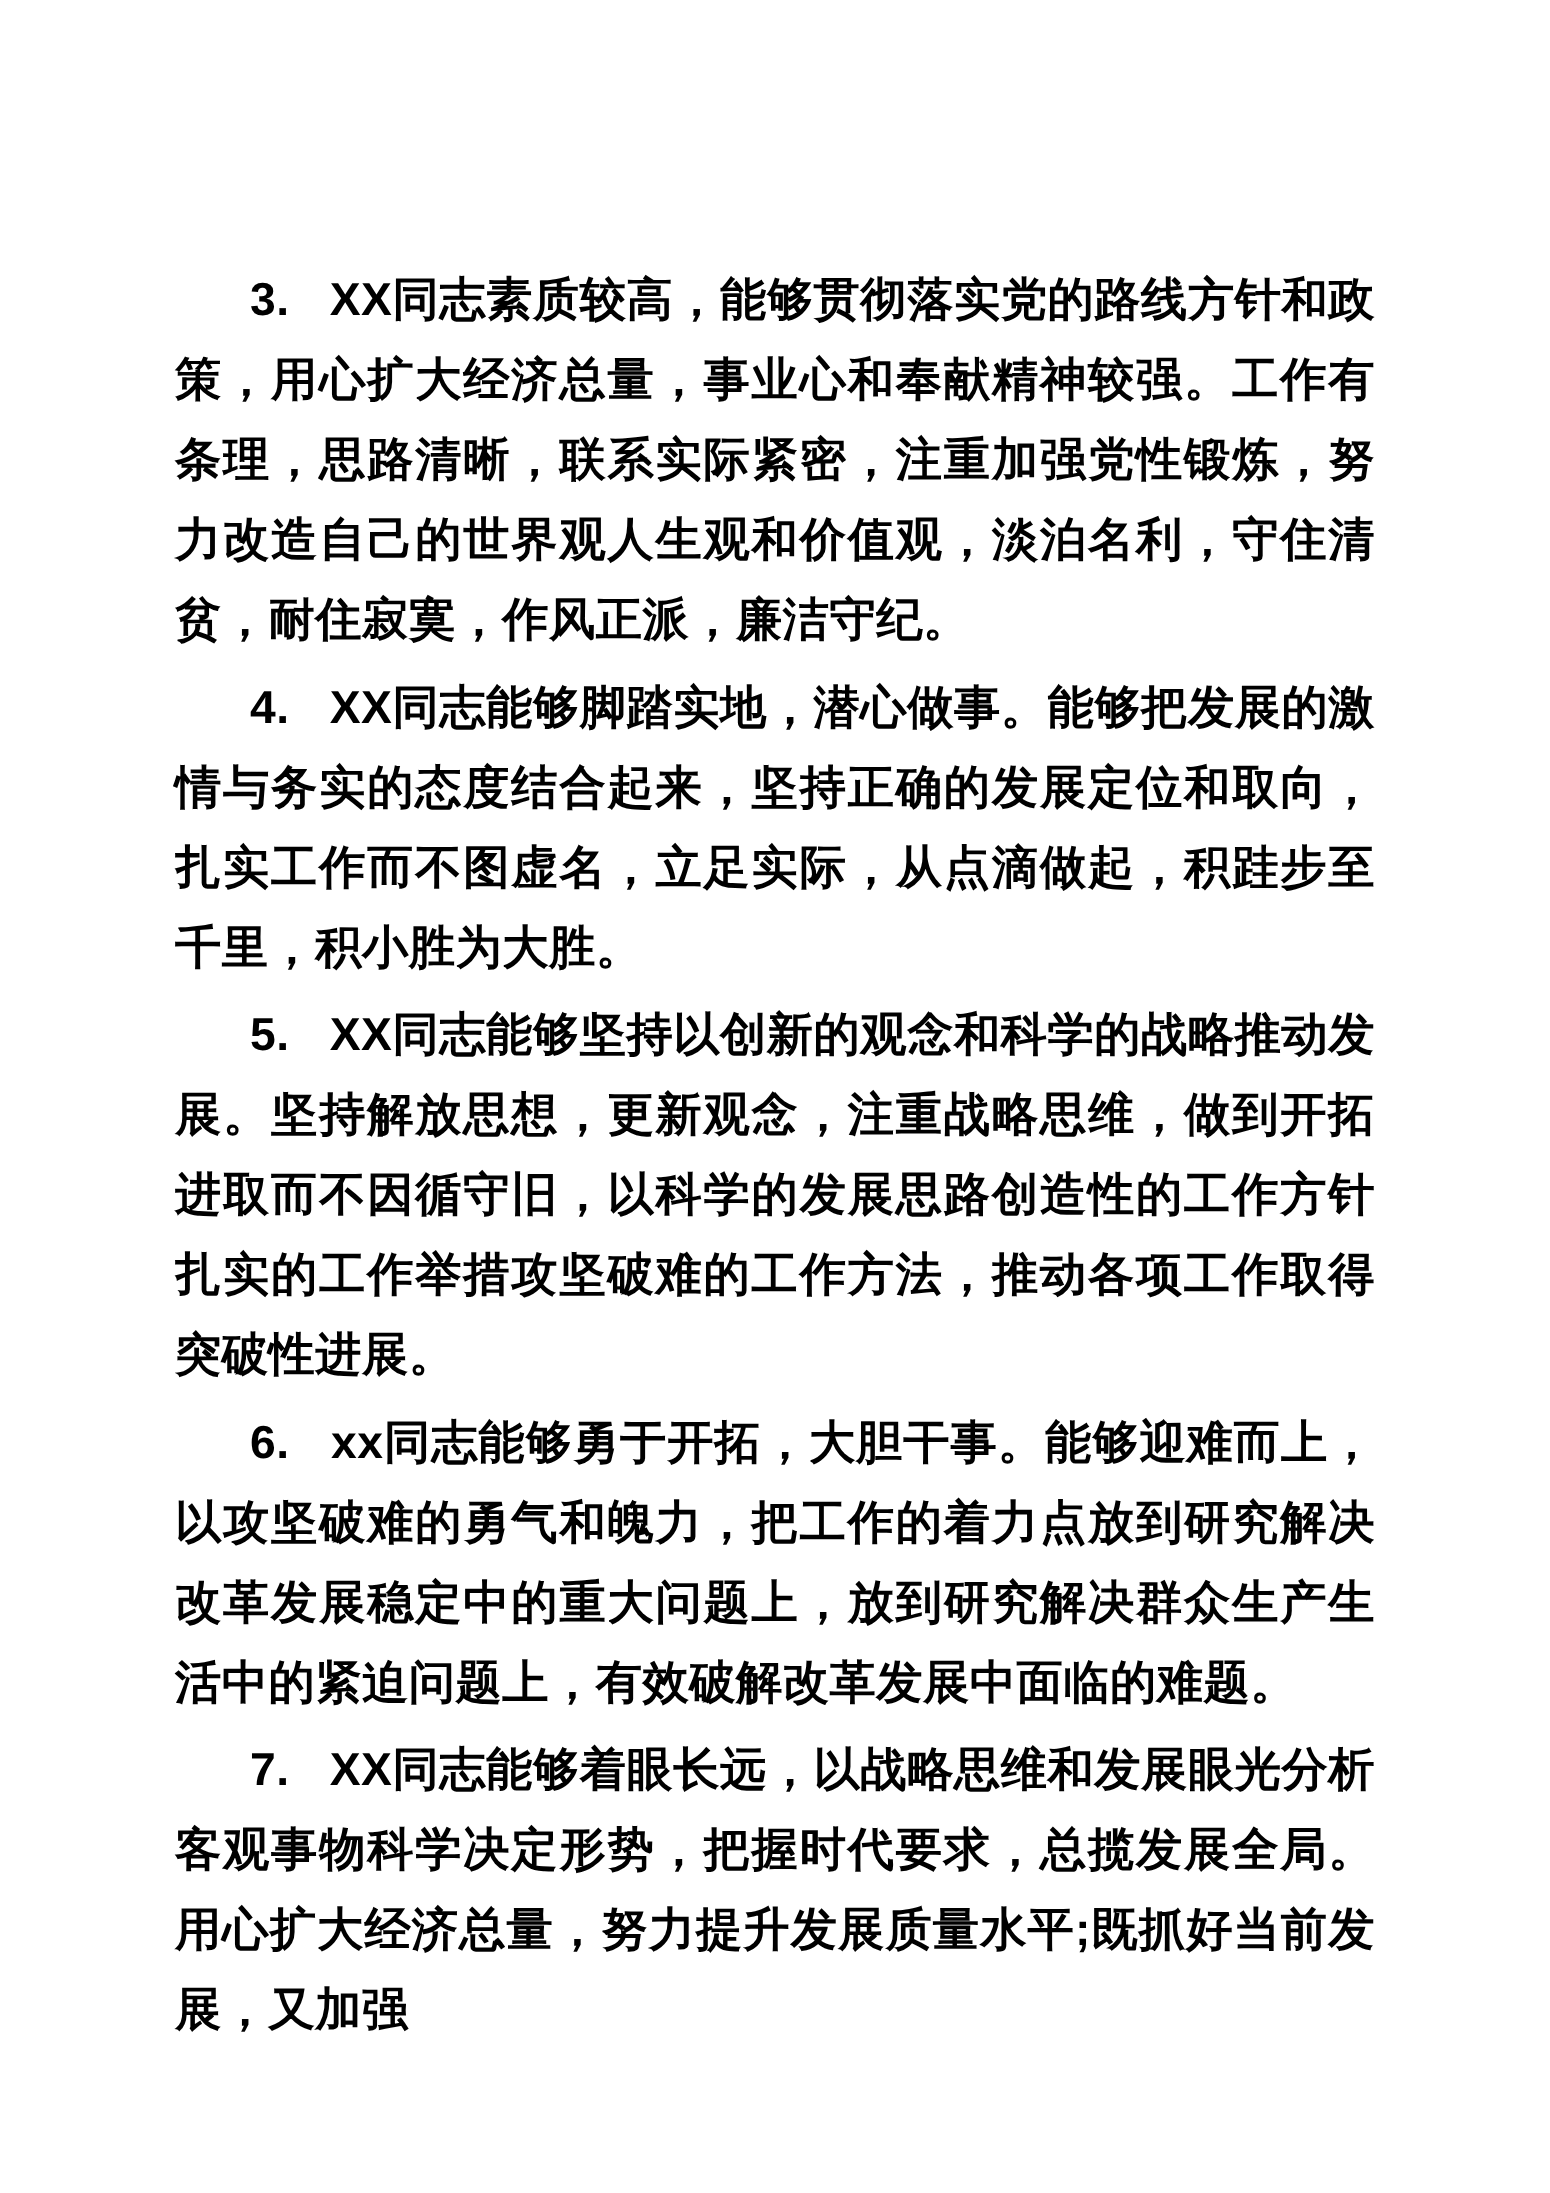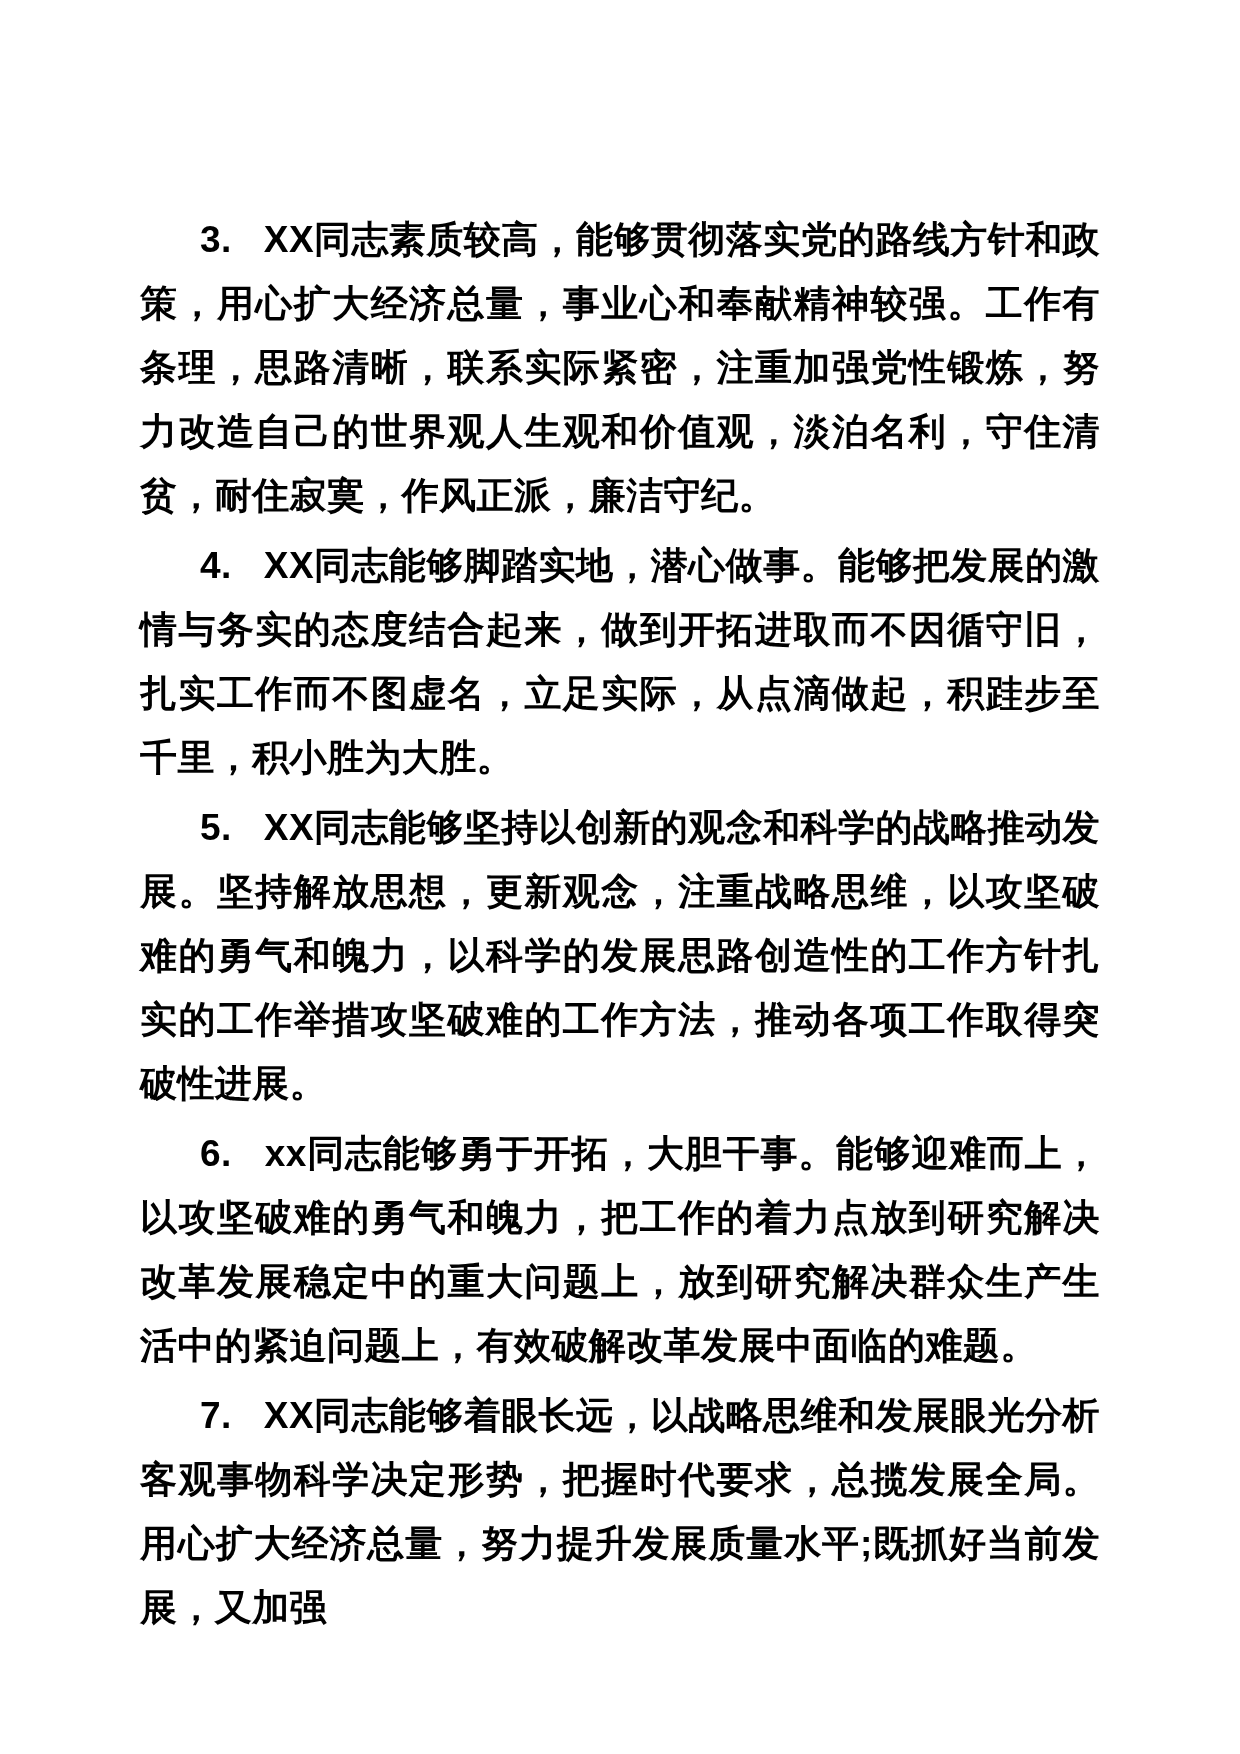--- a/index.html
+++ b/index.html
@@ -44,25 +44,25 @@
 <body>
 
 <div class="page">
   <div class="doc-body">
 
     <p class="para">
       <span class="lead">3.</span><span class="gap">&nbsp;&nbsp;&nbsp;</span><span>XX同志素质较高，能够贯彻落实党的路线方针和政策，用心扩大经济总量，事业心和奉献精神较强。工作有条理，思路清晰，联系实际紧密，注重加强党性锻炼，努力改造自己的世界观人生观和价值观，淡泊名利，守住清贫，耐住寂寞，作风正派，廉洁守纪。</span>
     </p>
 
     <p class="para">
-      <span class="lead">4.</span><span class="gap">&nbsp;&nbsp;&nbsp;</span><span>XX同志能够脚踏实地，潜心做事。能够把发展的激情与务实的态度结合起来，做到开拓进取而不因循守旧，扎实工作而不图虚名，立足实际，从点滴做起，积跬步至千里，积小胜为大胜。</span>
+      <span class="lead">4.</span><span class="gap">&nbsp;&nbsp;&nbsp;</span><span>XX同志能够脚踏实地，潜心做事。能够把发展的激情与务实的态度结合起来，坚持正确的发展定位和取向，扎实工作而不图虚名，立足实际，从点滴做起，积跬步至千里，积小胜为大胜。</span>
     </p>
 
     <p class="para">
-      <span class="lead">5.</span><span class="gap">&nbsp;&nbsp;&nbsp;</span><span>XX同志能够坚持以创新的观念和科学的战略推动发展。坚持解放思想，更新观念，注重战略思维，以攻坚破难的勇气和魄力，以科学的发展思路创造性的工作方针扎实的工作举措攻坚破难的工作方法，推动各项工作取得突破性进展。</span>
+      <span class="lead">5.</span><span class="gap">&nbsp;&nbsp;&nbsp;</span><span>XX同志能够坚持以创新的观念和科学的战略推动发展。坚持解放思想，更新观念，注重战略思维，做到开拓进取而不因循守旧，以科学的发展思路创造性的工作方针扎实的工作举措攻坚破难的工作方法，推动各项工作取得突破性进展。</span>
     </p>
 
     <p class="para">
       <span class="lead">6.</span><span class="gap">&nbsp;&nbsp;&nbsp;</span><span>xx同志能够勇于开拓，大胆干事。能够迎难而上，以攻坚破难的勇气和魄力，把工作的着力点放到研究解决改革发展稳定中的重大问题上，放到研究解决群众生产生活中的紧迫问题上，有效破解改革发展中面临的难题。</span>
     </p>
 
     <p class="para">
       <span class="lead">7.</span><span class="gap">&nbsp;&nbsp;&nbsp;</span><span>XX同志能够着眼长远，以战略思维和发展眼光分析客观事物科学决定形势，把握时代要求，总揽发展全局。用心扩大经济总量，努力提升发展质量水平;既抓好当前发展，又加强</span>
     </p>
 

